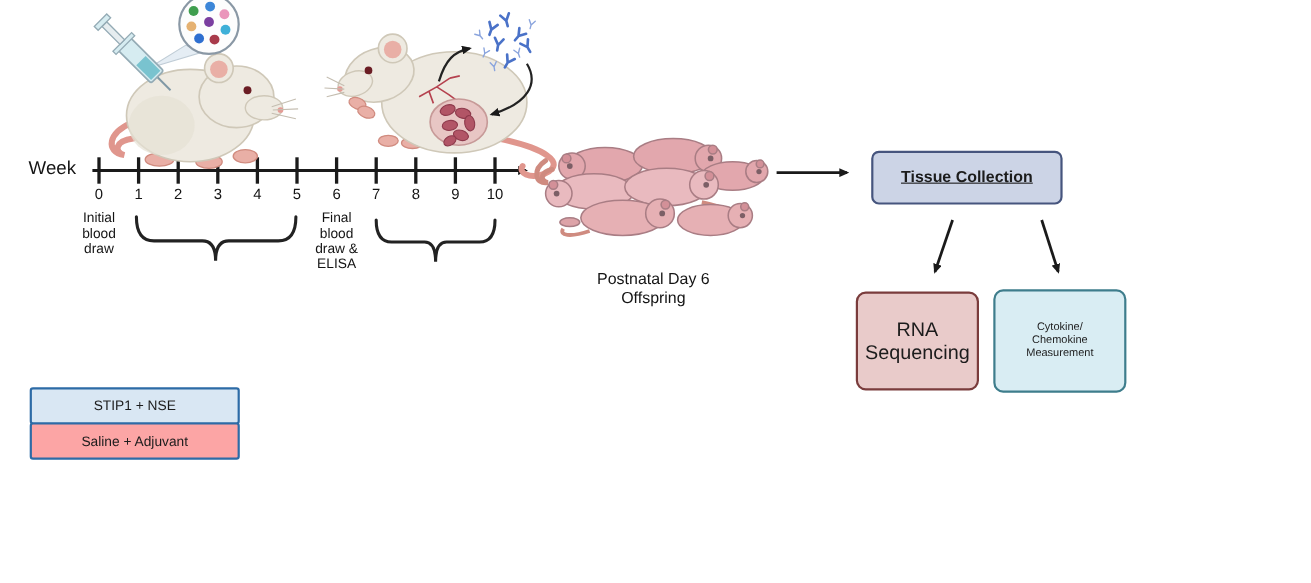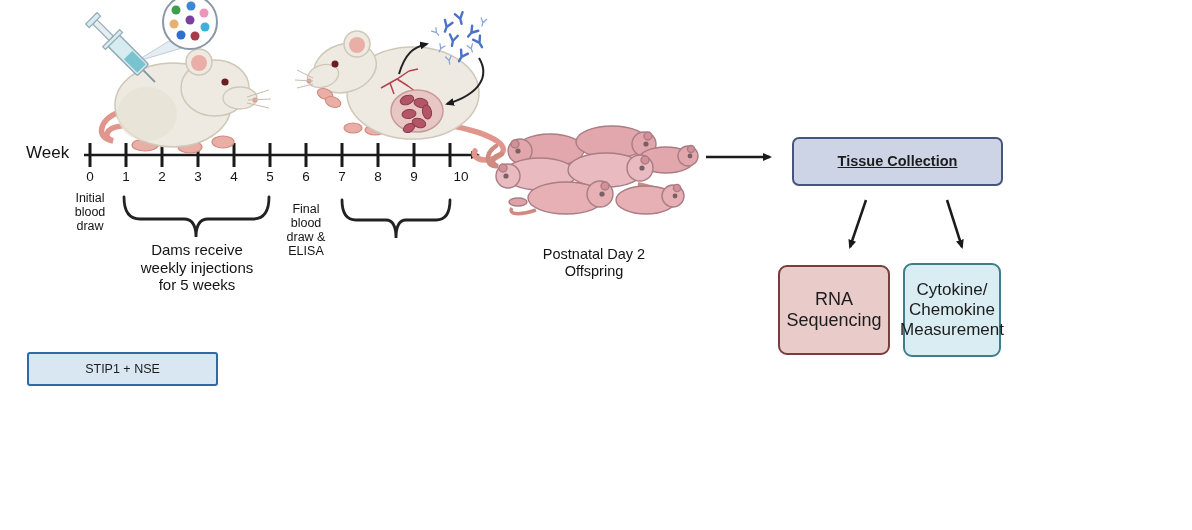--- a/index.html
+++ b/index.html
@@ -10,27 +10,27 @@
   .abs{position:absolute;}
   .preline{white-space:pre-line;}
   svg{position:absolute;overflow:visible;}
   .week-label{left:26px;top:143px;font-size:17px;color:#141414;}
   .tick-num{position:absolute;top:169px;width:28px;margin-left:-14px;text-align:center;
     font-size:13.5px;color:#141414;}
   .ann-small{font-size:12.5px;line-height:1.12;text-align:center;color:#141414;}
   .ann-mid{font-size:15px;line-height:1.18;text-align:center;color:#141414;}
   .flowbox{display:flex;align-items:center;justify-content:center;text-align:center;
     box-sizing:border-box;line-height:1.18;}
-  .tissue{left:792px;top:137px;width:211px;height:49px;border:2.5px solid #46557e;
+  .tissue{left:792px;top:137px;width:174px;height:49px;border:2.5px solid #46557e;
     background:#ccd4e6;border-radius:7px;font-weight:bold;font-size:14.5px;}
   .tissue span{text-decoration:underline;}
   .rna{left:778px;top:265px;width:112px;height:90px;border:2.5px solid #7a3c3c;
     background:#e9cbca;border-radius:9px;font-size:18px;}
-  .cyto{left:903px;top:263px;width:98px;height:94px;border:2.5px solid #3e7d8c;
-    background:#d9edf3;border-radius:9px;font-size:17px;}
+  .cyto{left:903px;top:263px;width:121px;height:94px;border:2.5px solid #3e7d8c;
+    background:#d9edf3;border-radius:9px;font-size:10px;}
   .legend{left:27px;top:352px;width:191px;}
   .legend-row{box-sizing:border-box;width:191px;height:34px;margin-top:-2px;
     border:2px solid #2d6ba6;border-radius:3px;display:flex;align-items:center;
     justify-content:center;font-size:12.5px;color:#1c1c1c;background:#fca5a5;}
   .legend-row:first-child{margin-top:0;}
   .legend-row:nth-child(odd){background:#d9e7f3;}
 </style>
 </head>
 <body>
 
@@ -212,41 +212,39 @@
   <span class="tick-num" style="left:90px">0</span>
   <span class="tick-num" style="left:126px">1</span>
   <span class="tick-num" style="left:162px">2</span>
   <span class="tick-num" style="left:198px">3</span>
   <span class="tick-num" style="left:234px">4</span>
   <span class="tick-num" style="left:270px">5</span>
   <span class="tick-num" style="left:306px">6</span>
   <span class="tick-num" style="left:342px">7</span>
   <span class="tick-num" style="left:378px">8</span>
   <span class="tick-num" style="left:414px">9</span>
-  <span class="tick-num" style="left:461px">10</span>
+  <span class="tick-num" style="left:450px">10</span>
 
   <div class="abs ann-small preline" style="left:58px;top:191px;width:64px">Initial
 blood
 draw</div>
-  <div class="abs ann-small preline" style="left:274px;top:202px;width:64px">Final
+  <div class="abs ann-small preline" style="left:274px;top:191px;width:64px">Final
 blood
 draw &amp;
 ELISA</div>
-  <div class="abs ann-mid preline" style="left:106px;top:241px;width:182px">Dams receive
-weekly injections
-for 5 weeks</div>
-  <div class="abs ann-mid preline" style="left:513px;top:246px;width:162px;font-size:14.5px">Postnatal Day 2
+  <div class="abs ann-mid preline" style="left:513px;top:246px;width:162px;font-size:14.5px">Postnatal Day 6
 Offspring</div>
 
   <div class="abs flowbox tissue">
     <span>Tissue Collection</span>
   </div>
   <div class="abs flowbox rna preline">RNA
 Sequencing</div>
   <div class="abs flowbox cyto preline">Cytokine/
 Chemokine
 Measurement</div>
 
   <div class="abs legend">
     <div class="legend-row">STIP1 + NSE</div>
+    <div class="legend-row">Saline + Adjuvant</div>
   </div>
 
 </div>
 
 </body></html>

